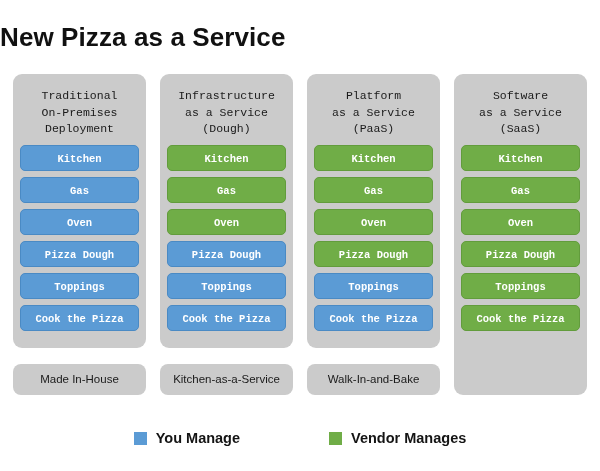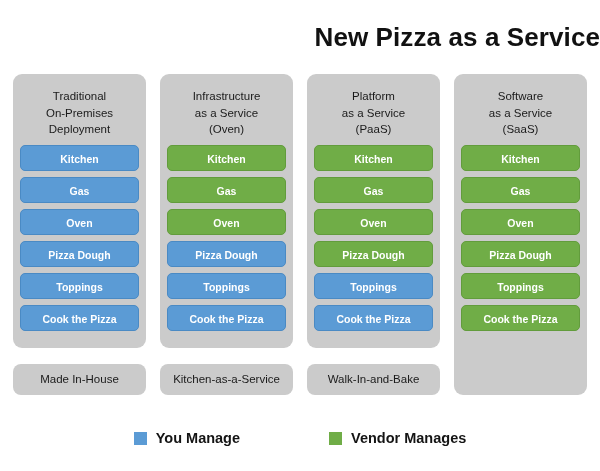--- a/index.html
+++ b/index.html
@@ -21,21 +21,21 @@
     height: 471px;
     box-sizing: border-box;
   }
 
   
   .title {
     position: absolute;
     left: 0;
     top: 22px;
     width: 600px;
-    text-align: right;
+    text-align: left;
     font-size: 26px;
     font-weight: bold;
     color: #111111;
     letter-spacing: 0.1px;
     line-height: 30px;
   }
 
   
   .columns {
     position: absolute;
@@ -56,20 +56,21 @@
 
   
   .card {
     background: #cbcbcb;
     border-radius: 9px;
     height: 331px;
     box-sizing: border-box;
     padding: 8px 7px 9px 7px;
     display: flex;
     flex-direction: column;
+    font-family: Liberation Mono, monospace;
   }
 
   .card-header {
     text-align: center;
     font-size: 11.5px;
     color: #1a1a1a;
     line-height: 16.5px;
     height: 62px;
     display: flex;
     flex-direction: column;
@@ -180,21 +181,21 @@
             <div class="item blue">Cook the Pizza</div>
           </div>
         </div>
         <div class="footer-card">Made In-House</div>
       </div>
       <div class="column">
         <div class="card">
           <div class="card-header">
             <span>Infrastructure</span>
             <span>as a Service</span>
-            <span>(Oven)</span>
+            <span>(Dough)</span>
           </div>
           <div class="items">
             <div class="item green">Kitchen</div>
             <div class="item green">Gas</div>
             <div class="item green">Oven</div>
             <div class="item blue">Pizza Dough</div>
             <div class="item blue">Toppings</div>
             <div class="item blue">Cook the Pizza</div>
           </div>
         </div>

